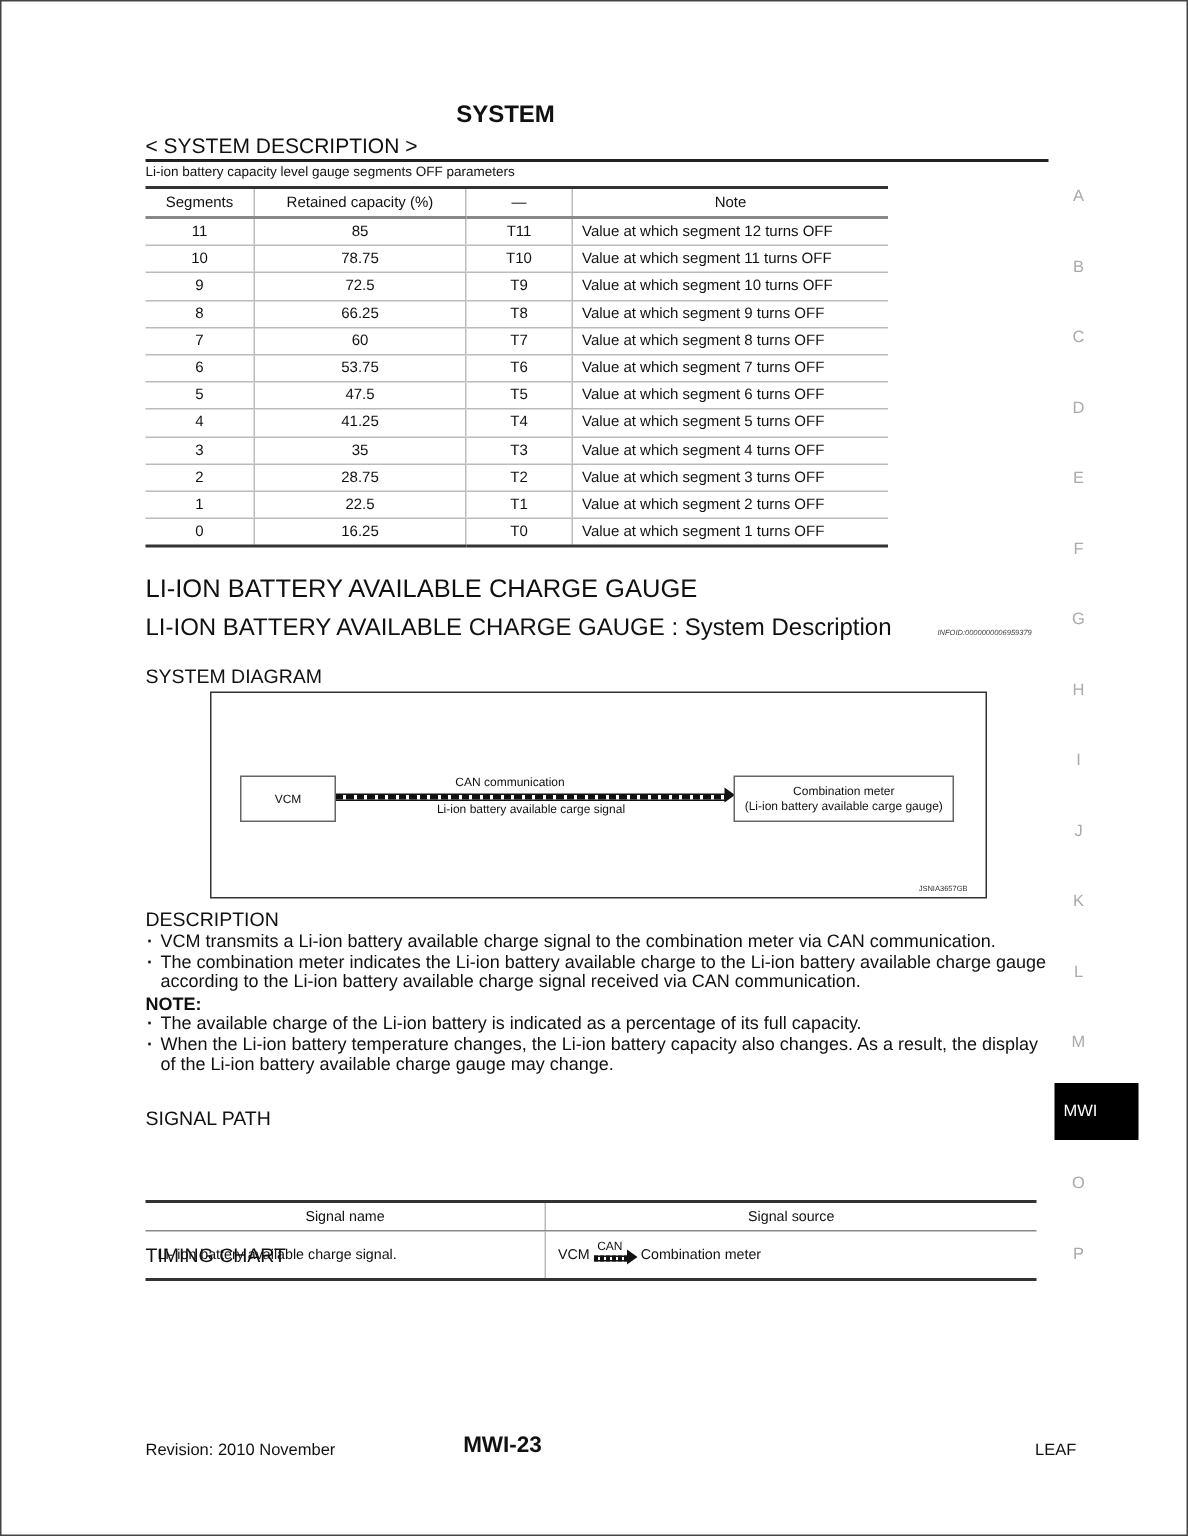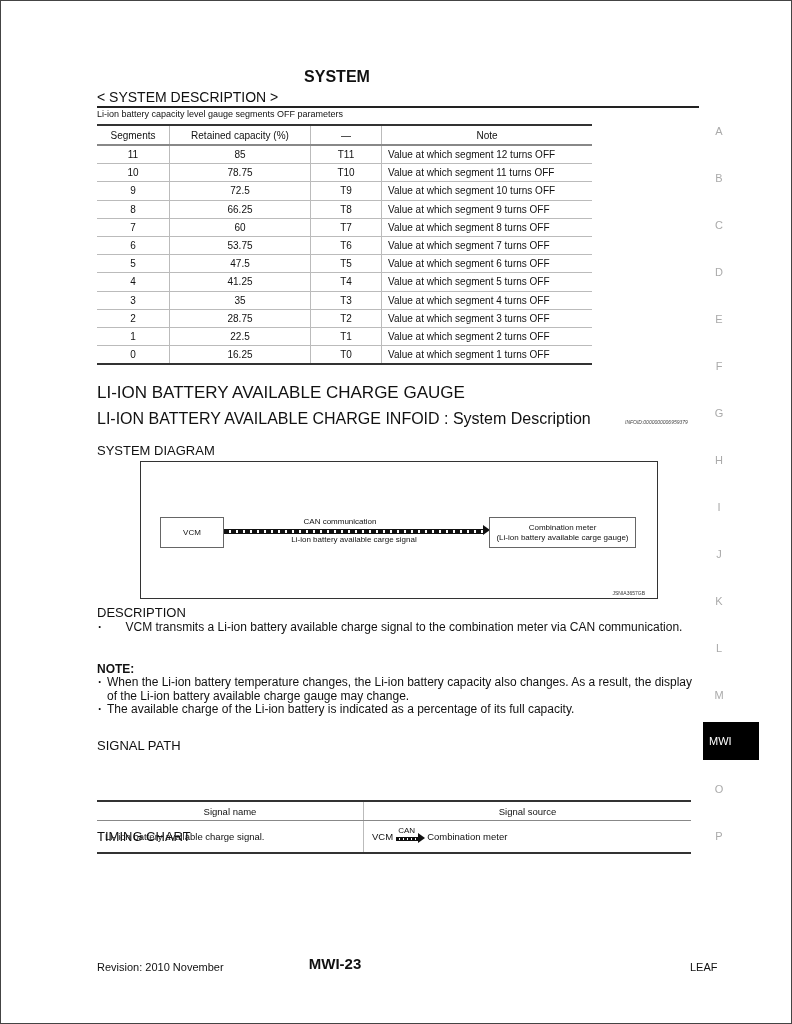--- a/index.html
+++ b/index.html
@@ -42,21 +42,21 @@
   .can-arrow { left: 342px; top: 63px; width: 0; height: 0;
                border-left: 7px solid #111; border-top: 5px solid transparent; border-bottom: 5px solid transparent; }
   .can-label { left: 69px; top: 55px; width: 260px; text-align: center; font-size: 8px; }
   .sig-label { left: 83px; top: 73px; width: 260px; text-align: center; font-size: 8px; }
   .diagram-id { right: 12px; bottom: 2px; font-size: 5px; color: #333; }
 
   .h-desc { left: 96px; top: 604px; font-size: 13px; }
   .bullets { left: 96px; width: 604px; font-size: 12px; line-height: 13.5px; }
   .bullets .b { position: relative; padding-left: 10px; }
   .bullets .b::before { content: "·"; position: absolute; left: 1px; top: 0; font-weight: bold; }
-  .desc-list { top: 620px; text-align: center; }
+  .desc-list { top: 620px; }
   .note-label { left: 96px; top: 661px; font-size: 12px; font-weight: bold; }
   .note-list { top: 675px; }
 
   .h-signal { left: 96px; top: 737px; font-size: 13px; }
   table.sig { position: absolute; left: 96px; top: 771px; width: 594px; border-collapse: collapse; font-size: 9.5px; margin-top: 28px; }
   table.sig th, table.sig td { font-weight: normal; padding: 0; }
   table.sig thead tr { border-top: 2px solid #333; }
   table.sig th { height: 18px; text-align: center; border-bottom: 1px solid #888; }
   table.sig td { height: 31px; border-bottom: 2px solid #333; }
   table.sig .col1 { width: 258px; border-right: 1px solid #bbb; }
@@ -169,21 +169,21 @@
         <tr>
           <td>0</td>
           <td>16.25</td>
           <td>T0</td>
           <td class="note">Value at which segment 1 turns OFF</td>
         </tr>
       </tbody>
   </table>
 
   <div class="abs h-gauge">LI-ION BATTERY AVAILABLE CHARGE GAUGE</div>
-  <div class="abs h-gauge-sd">LI-ION BATTERY AVAILABLE CHARGE INFOID : System Description</div>
+  <div class="abs h-gauge-sd">LI-ION BATTERY AVAILABLE CHARGE GAUGE : System Description</div>
   <div class="abs infoid">INFOID:0000000006959379</div>
   <div class="abs h-diagram">SYSTEM DIAGRAM</div>
 
   <div class="abs diagram">
     <div class="abs box-vcm">
       <span>VCM</span>
     </div>
     <div class="abs can-label">CAN communication</div>
     <div class="abs can-line"></div>
     <div class="abs can-arrow"></div>
@@ -191,25 +191,26 @@
     <div class="abs box-meter">
       <span>Combination meter</span>
       <span>(Li-ion battery available carge gauge)</span>
     </div>
     <div class="abs diagram-id">JSNIA3657GB</div>
   </div>
 
   <div class="abs h-desc">DESCRIPTION</div>
   <div class="abs bullets desc-list">
     <div class="b">VCM transmits a Li-ion battery available charge signal to the combination meter via CAN communication.</div>
+    <div class="b">The combination meter indicates the Li-ion battery available charge to the Li-ion battery available charge gauge according to the Li-ion battery available charge signal received via CAN communication.</div>
   </div>
   <div class="abs note-label">NOTE:</div>
   <div class="abs bullets note-list">
+    <div class="b">The available charge of the Li-ion battery is indicated as a percentage of its full capacity.</div>
     <div class="b">When the Li-ion battery temperature changes, the Li-ion battery capacity also changes. As a result, the display of the Li-ion battery available charge gauge may change.</div>
-    <div class="b">The available charge of the Li-ion battery is indicated as a percentage of its full capacity.</div>
   </div>
 
   <div class="abs h-signal">SIGNAL PATH</div>
   <table class="sig">
     <thead>
       <tr>
         <th class="col1">Signal name</th>
         <th class="col2">Signal source</th>
       </tr>
     </thead>

